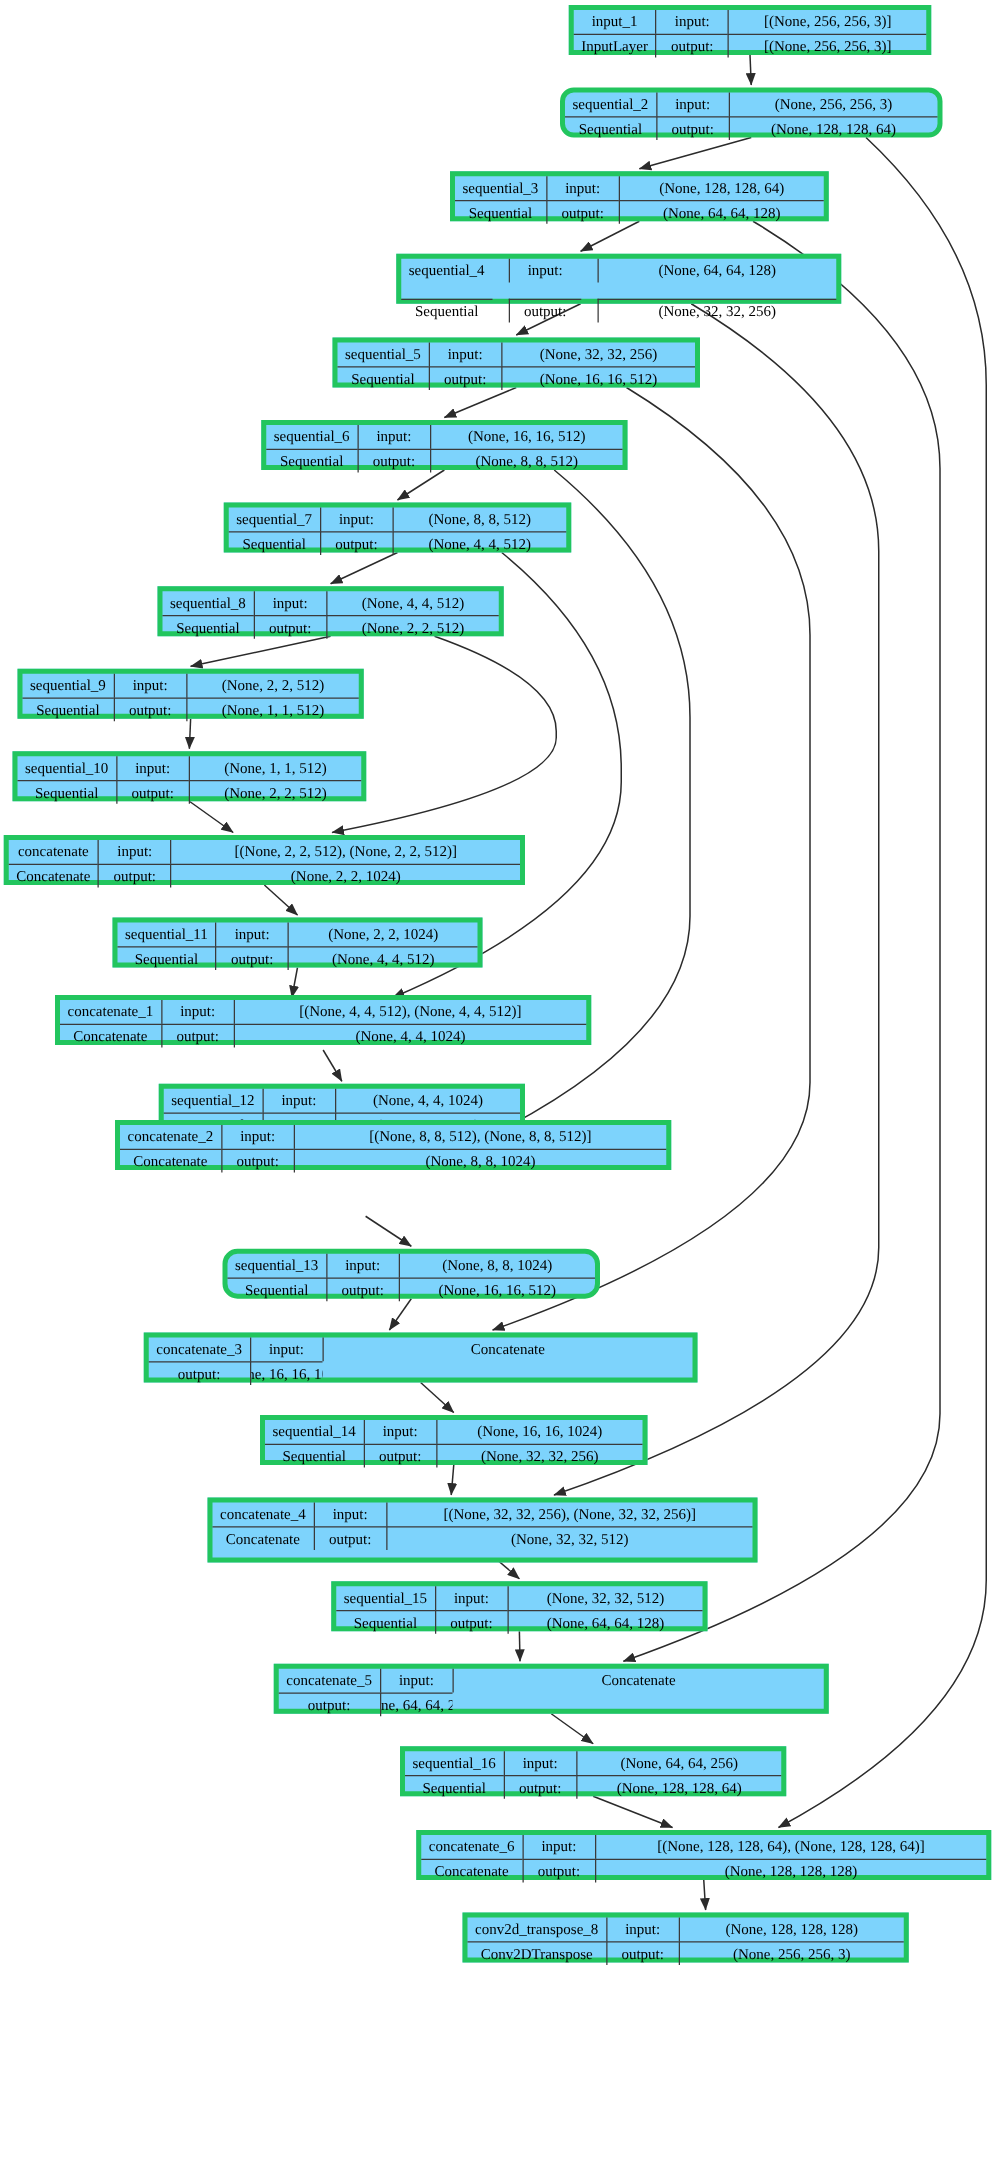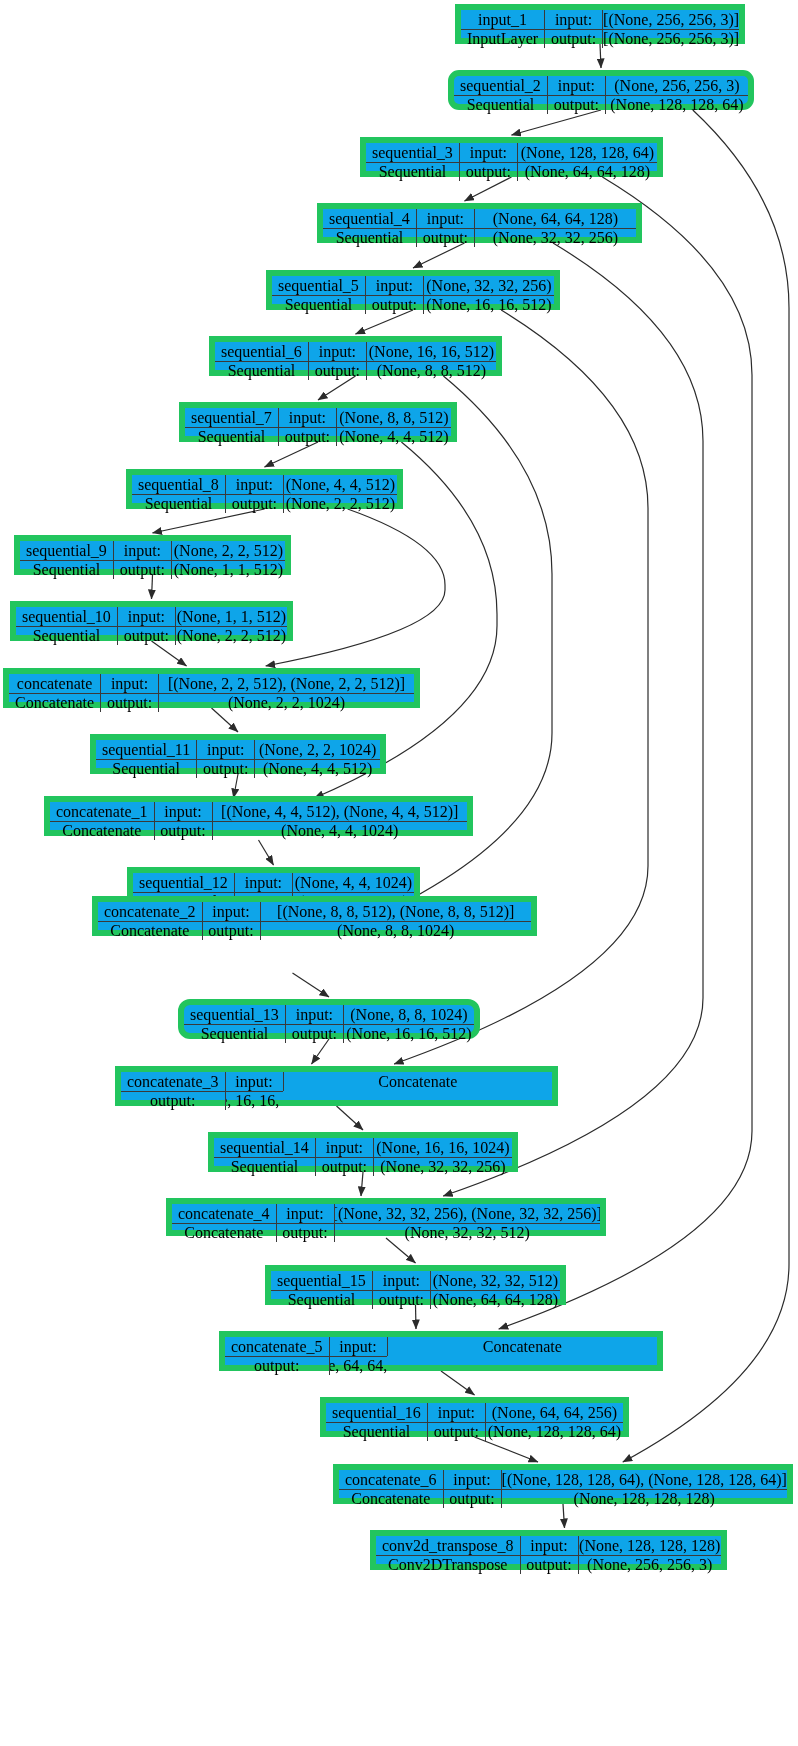--- a/index.html
+++ b/index.html
@@ -6,22 +6,22 @@
   #stage{
     position:relative;width:798px;height:1746px;margin:0;
     font-family:"Liberation Serif","DejaVu Serif",serif;
     background:#ffffff;overflow:hidden;
   }
   #edge-layer{position:absolute;left:0;top:0;}
   .node{
     position:absolute;display:grid;
     grid-template-columns:max-content 58px 1fr;
     grid-auto-rows:19px;
-    background:#0ea5e9;border:6px solid #22c55e;box-sizing:border-box;
-    font-size:16px;color:#000;white-space:nowrap;
+    background:#7dd3fc;border:4px solid #22c55e;box-sizing:border-box;
+    font-size:12px;color:#000;white-space:nowrap;
   }
   .cell{
     display:flex;align-items:center;justify-content:center;
     padding:0 6px;box-sizing:border-box;
     border-top:1px solid #3a3a3a;border-left:1px solid #3a3a3a;
     overflow:hidden;
   }
   .node .cell:nth-child(-n+3){border-top:none;}
   .node .cell:nth-child(3n+1){border-left:none;}
   .edge{fill:none;stroke:#2b2b2b;stroke-width:1.2px;}
@@ -85,21 +85,21 @@
       <div class="cell">(None, 128, 128, 64)</div>
     </div>
     <div class="node" style="left: 360px; top: 137px; width: 303px; height: 40px;">
       <div class="cell">sequential_3</div>
       <div class="cell">input:</div>
       <div class="cell">(None, 128, 128, 64)</div>
       <div class="cell">Sequential</div>
       <div class="cell">output:</div>
       <div class="cell">(None, 64, 64, 128)</div>
     </div>
-    <div class="node" style="left: 317px; top: 203px; width: 325px; height: 40px;">
+    <div class="node" style="left: 317px; top: 203px; width: 356px; height: 40px; gap: 13px;">
       <div class="cell">sequential_4</div>
       <div class="cell">input:</div>
       <div class="cell">(None, 64, 64, 128)</div>
       <div class="cell">Sequential</div>
       <div class="cell">output:</div>
       <div class="cell">(None, 32, 32, 256)</div>
     </div>
     <div class="node" style="left: 266px; top: 270px; width: 294px; height: 40px;">
       <div class="cell">sequential_5</div>
       <div class="cell">input:</div>
@@ -204,21 +204,21 @@
       <div class="cell">(None, 16, 16, 1024)</div>
     </div>
     <div class="node" style="left: 208px; top: 1132px; width: 310px; height: 40px;">
       <div class="cell">sequential_14</div>
       <div class="cell">input:</div>
       <div class="cell">(None, 16, 16, 1024)</div>
       <div class="cell">Sequential</div>
       <div class="cell">output:</div>
       <div class="cell">(None, 32, 32, 256)</div>
     </div>
-    <div class="node" style="left: 166px; top: 1198px; width: 440px; height: 38px;">
+    <div class="node" style="left: 166px; top: 1198px; width: 440px; height: 52px;">
       <div class="cell">concatenate_4</div>
       <div class="cell">input:</div>
       <div class="cell">[(None, 32, 32, 256), (None, 32, 32, 256)]</div>
       <div class="cell">Concatenate</div>
       <div class="cell">output:</div>
       <div class="cell">(None, 32, 32, 512)</div>
     </div>
     <div class="node" style="left: 265px; top: 1265px; width: 301px; height: 40px;">
       <div class="cell">sequential_15</div>
       <div class="cell">input:</div>

